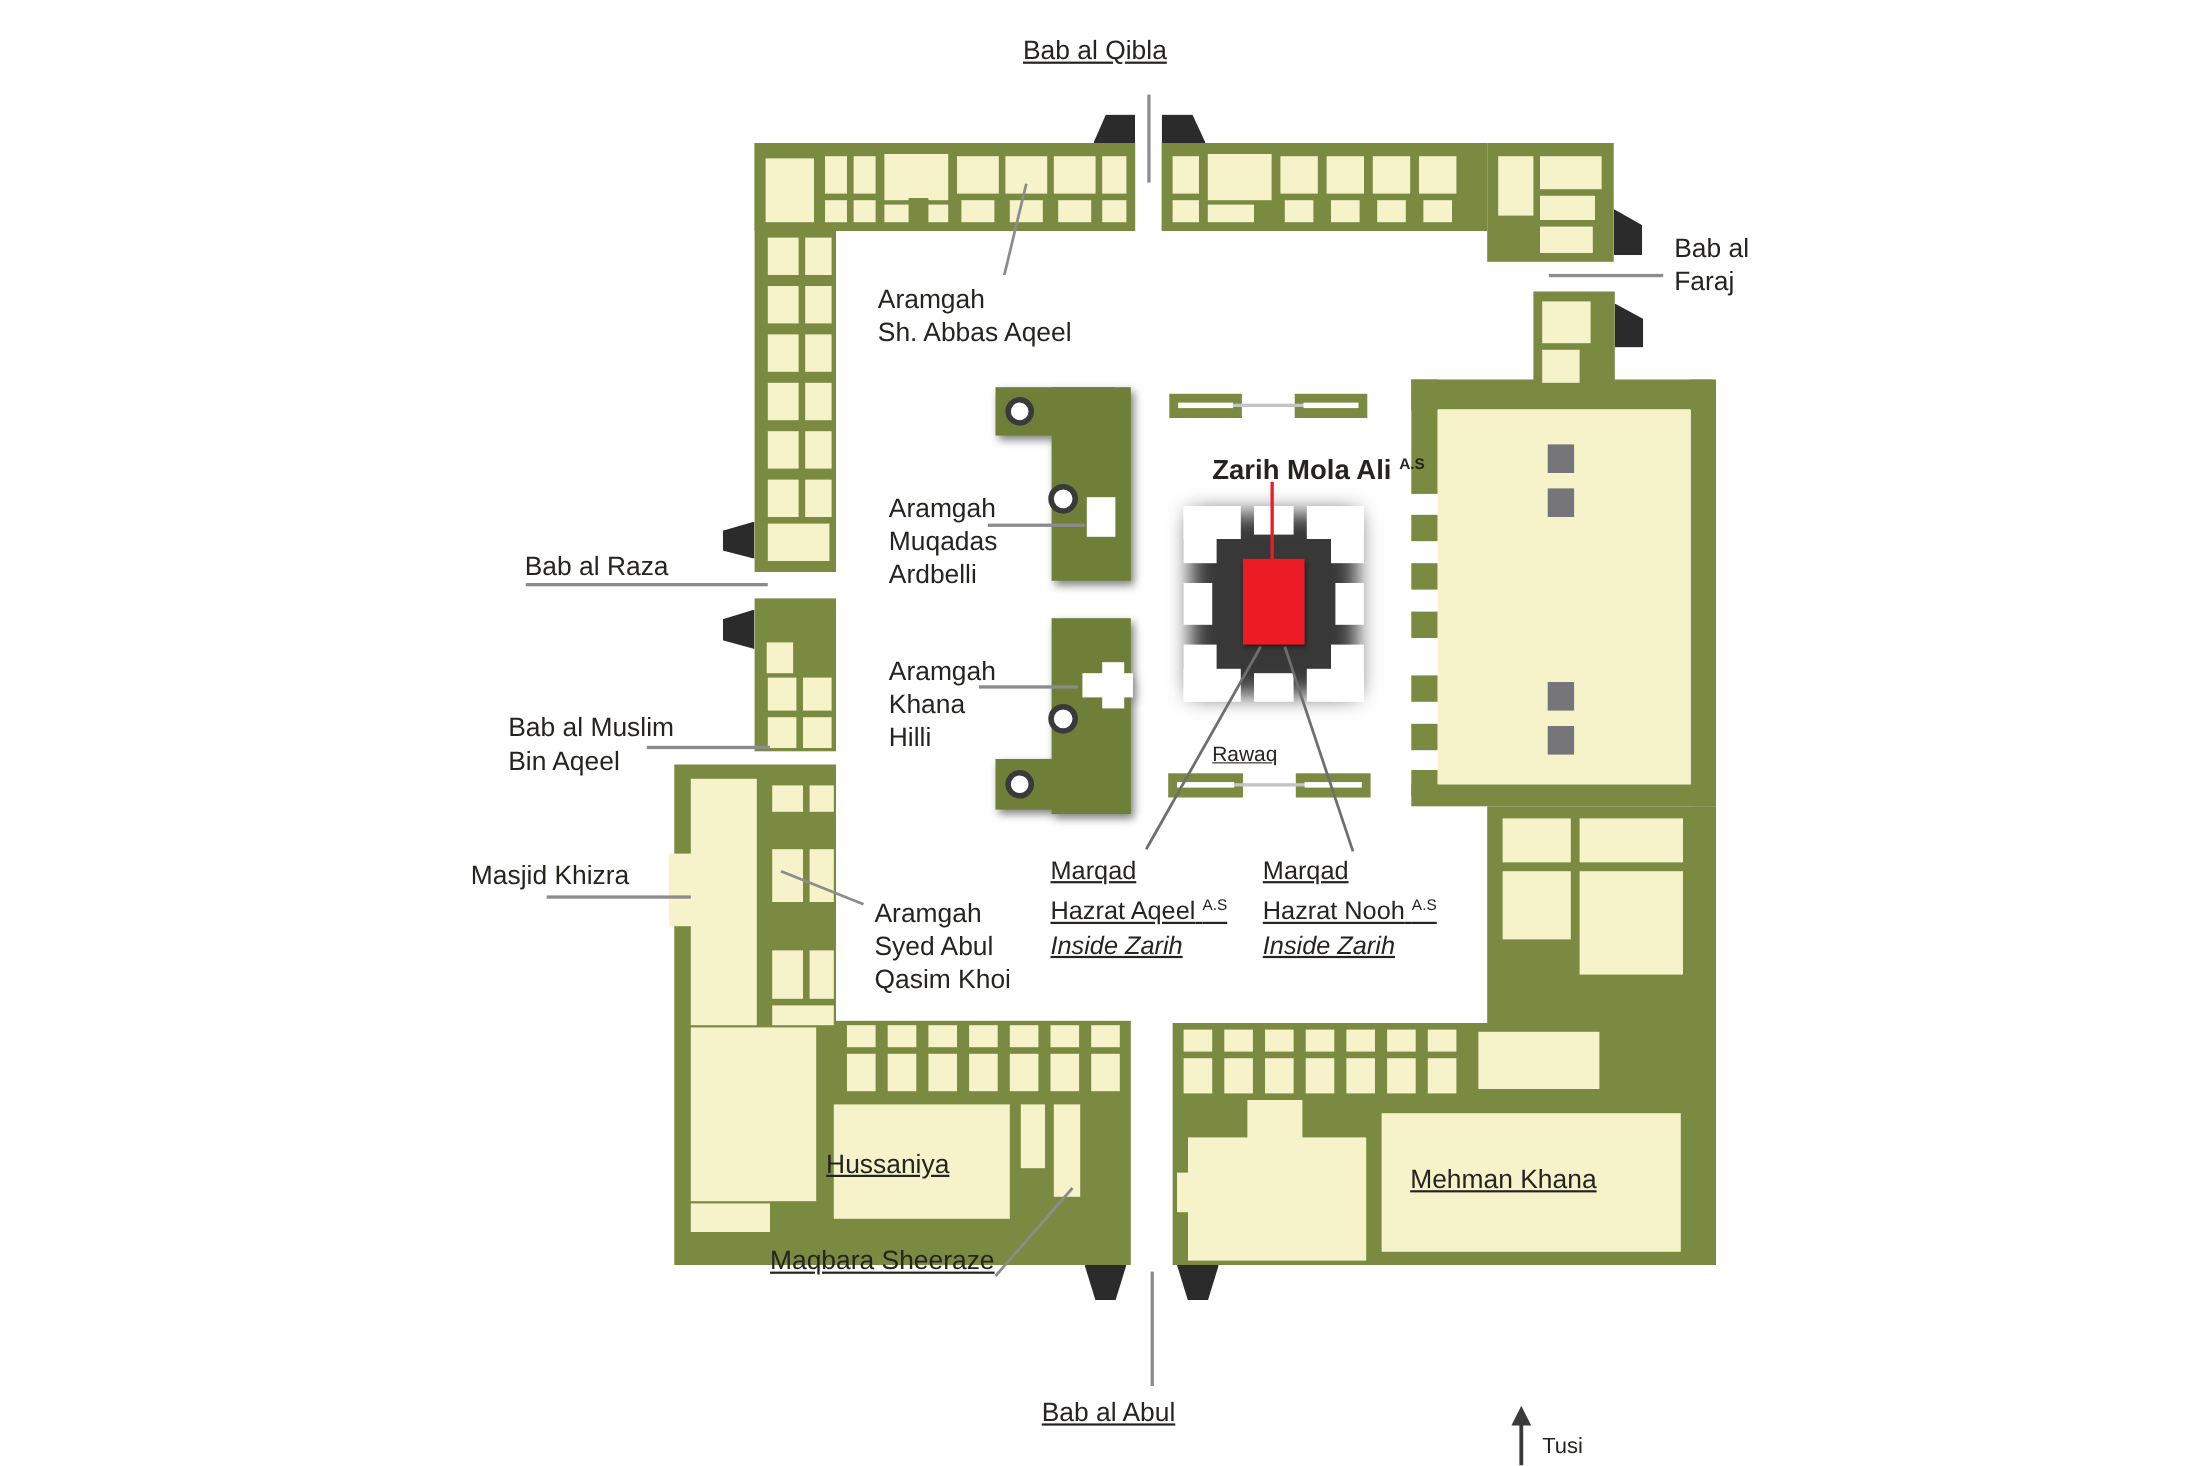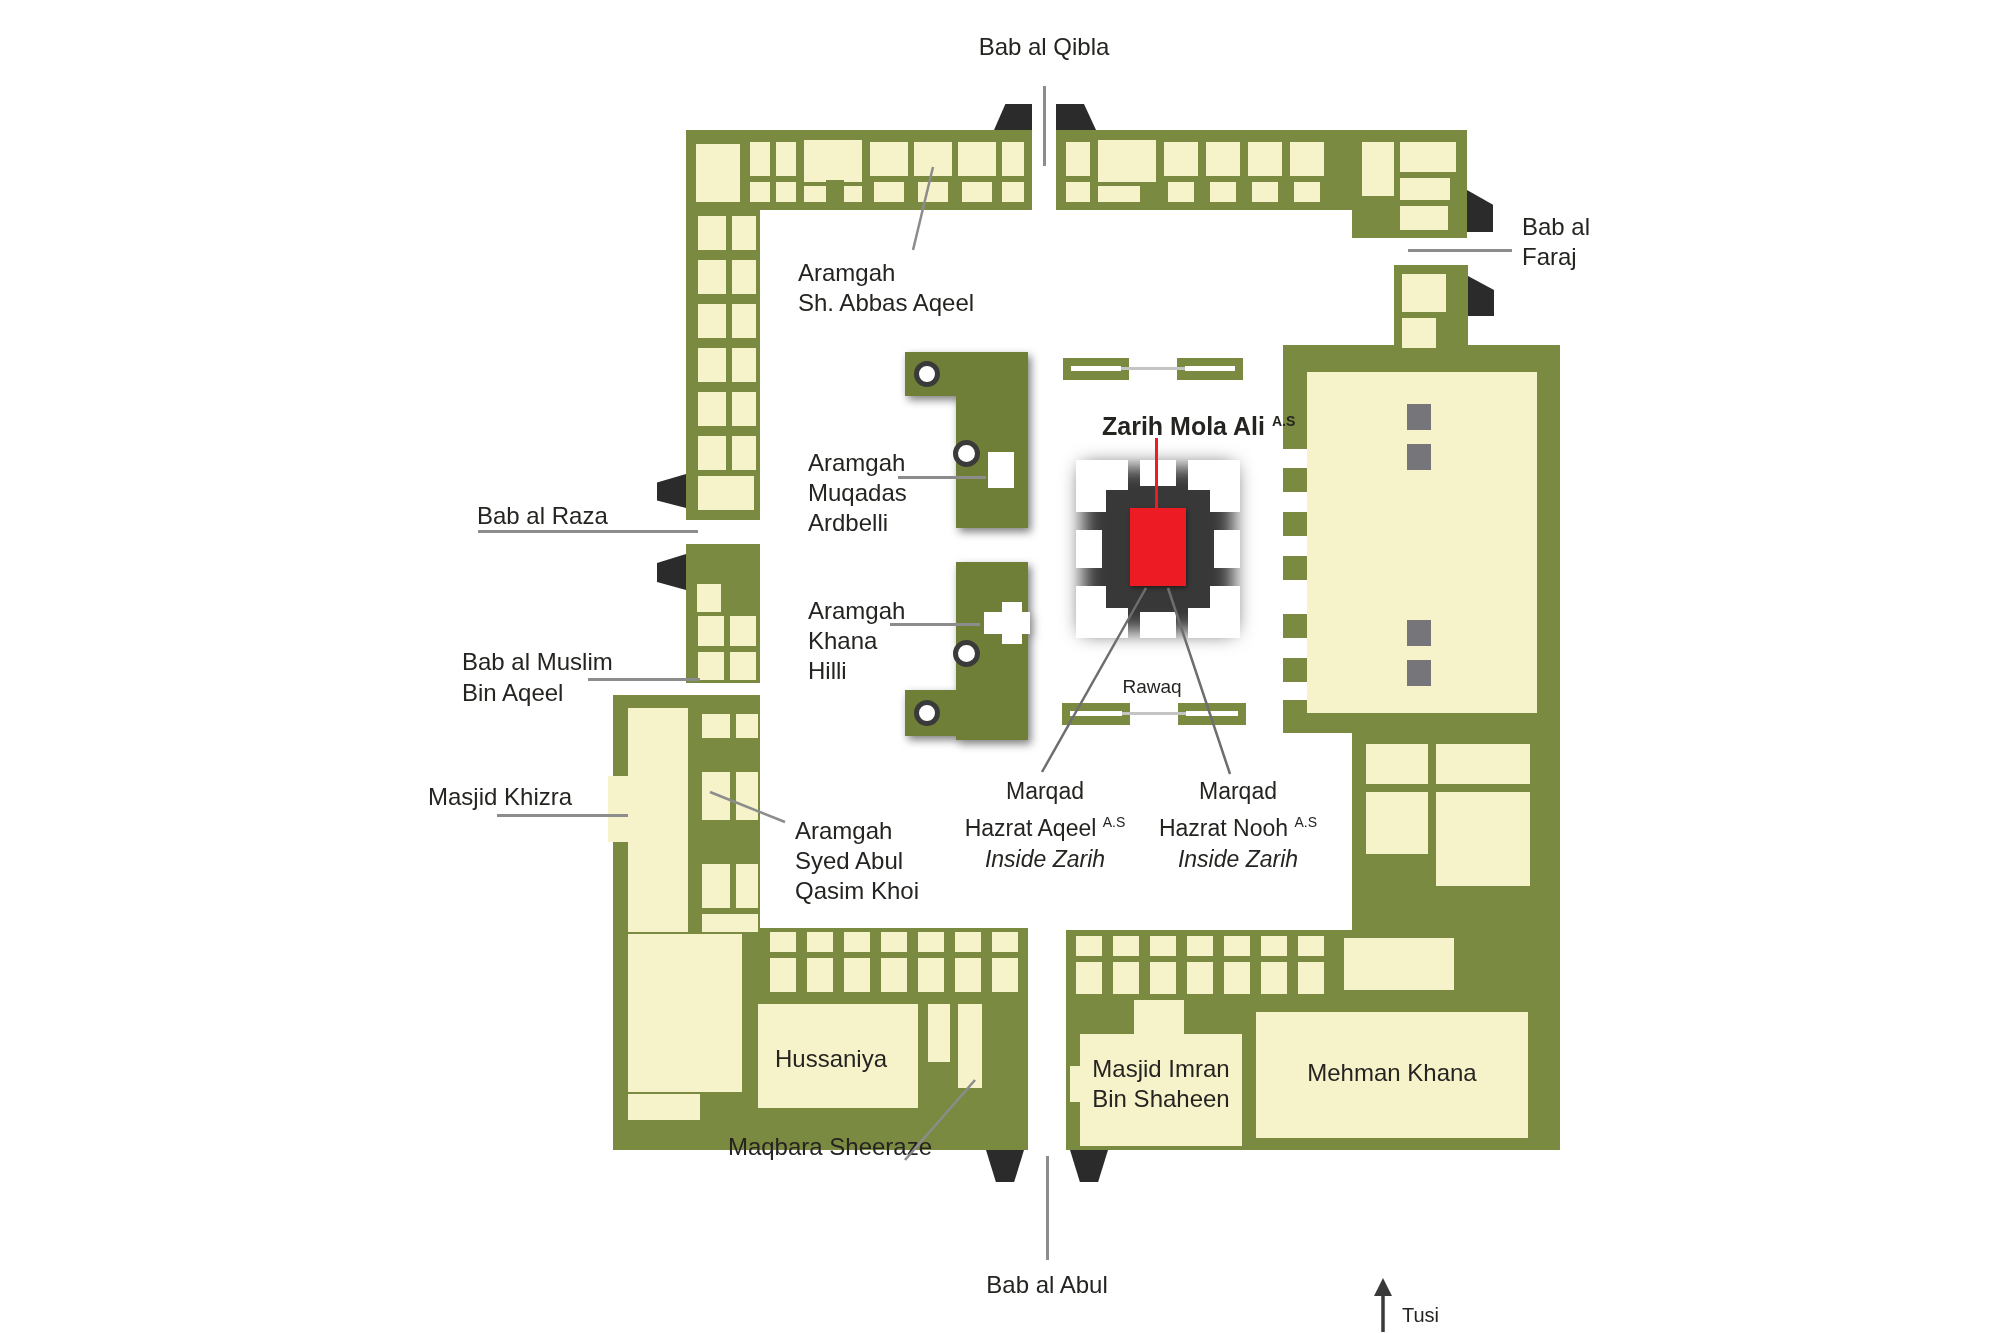--- a/index.html
+++ b/index.html
@@ -8,21 +8,21 @@
   .canvas { position:relative; width:2000px; height:1333px; background:var(--white); overflow:hidden; }
   .wall   { position:absolute; background:var(--green); }
   .room   { position:absolute; background:var(--cream); }
   .gate   { position:absolute; background:var(--black); }
   .pillar { position:absolute; background:var(--gray); }
   .screen { position:absolute; background:var(--green); }
   .sline  { position:absolute; background:#C4C4C4; }
   .swhite { position:absolute; background:#fff; }
   .line   { position:absolute; background:var(--line); }
   .lbl    { position:absolute; color:var(--text); font-size:24px; line-height:30px; white-space:nowrap; }
-  .lbl.center { text-align:center; }
+  .lbl.center { text-align:left;text-decoration:underline; }
   .lbl.bold { font-weight:bold; font-size:25px; }
   .lbl .it { font-style:italic; }
   sup { font-size:14px; vertical-align:super; letter-spacing:0; }
   .tomb { position:absolute; filter:drop-shadow(3px 4px 4px rgba(0,0,0,0.50)); }
   .tomb > div { position:absolute; }
   .tbar { background:var(--green2); }
   .tnotch { background:#fff; }
   .circle { position:absolute; background:#fff; border:5px solid #3A3A3A; border-radius:50%; }
   .zshadow { position:absolute; background:#383838; filter:blur(10px); }
   .zgroup { position:absolute; }
@@ -299,24 +299,20 @@
     <div><span>Hazrat Nooh</span> <sup>A.S</sup></div>
     <div class="it">Inside Zarih</div>
   </div>
 
   <div class="lbl center" style="left:751px;top:1044px;width:160px">Hussaniya</div>
 
   <div class="lbl center" style="left:700px;top:1132px;width:260px">Maqbara Sheeraze</div>
 
   <div class="lbl center" style="left:947px;top:1270px;width:200px">Bab al Abul</div>
 
-  <div class="lbl center" style="left:1071px;top:1054px;width:180px">
-    <div>Masjid Imran</div>
-    <div>Bin Shaheen</div>
-  </div>
 
   <div class="lbl center" style="left:1282px;top:1058px;width:220px">Mehman Khana</div>
 
   <div class="lbl" style="left:1402px;top:1300px;font-size:20px">Tusi</div>
 
   <svg class="overlay" width="2000" height="1333" viewBox="0 0 2000 1333">
     <line x1="913" y1="250" x2="933" y2="167" stroke="var(--line)" stroke-width="2.5"></line>
     <line x1="785" y1="822" x2="710" y2="792" stroke="var(--line)" stroke-width="2.5"></line>
     <line x1="905" y1="1160" x2="975" y2="1080" stroke="var(--line)" stroke-width="2.5"></line>
     <line x1="1146" y1="588" x2="1042" y2="772" stroke="#6E6E6E" stroke-width="2.5"></line>

